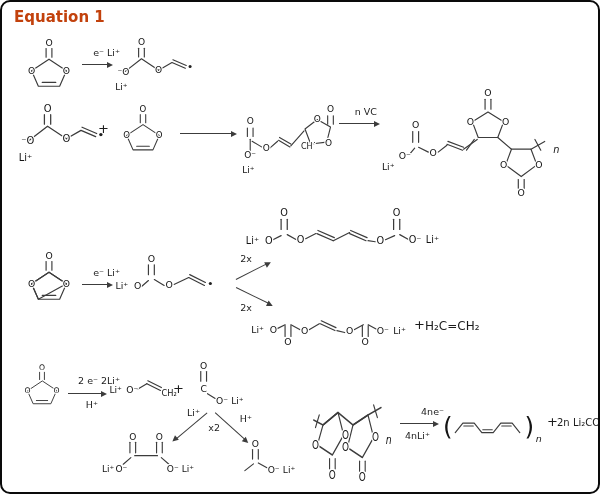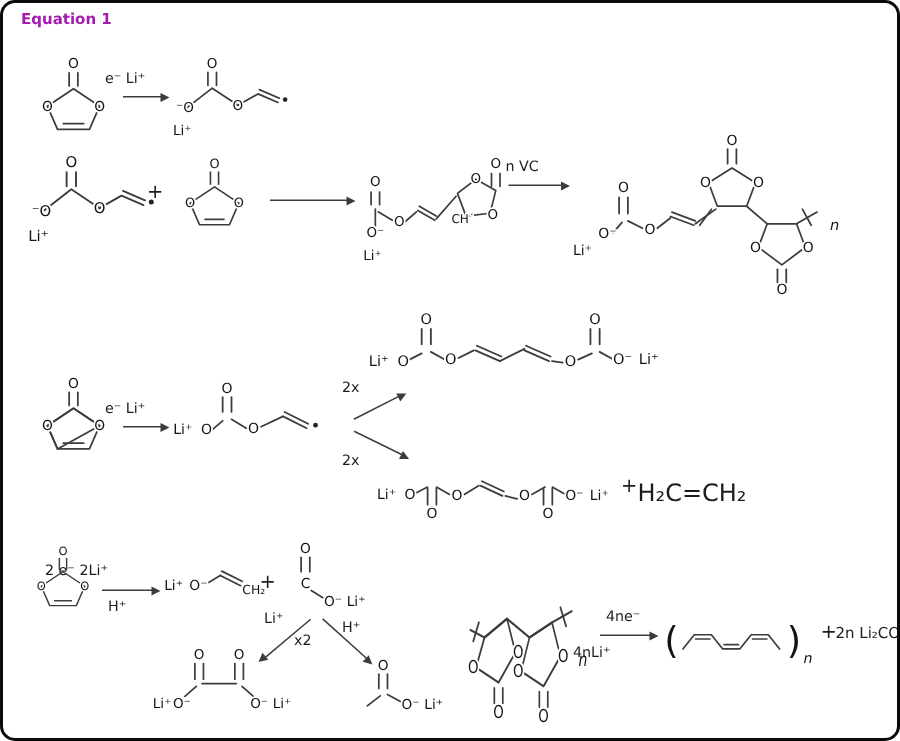--- a/index.html
+++ b/index.html
@@ -1,21 +1,21 @@
 <!DOCTYPE html>
 <html><head>
 <meta charset="utf-8">
 <style>
   * { box-sizing: border-box; }
   body { margin:0; background:#fff; font-family:"DejaVu Sans", sans-serif; }
   .canvas { position:relative; width:600px; height:494px; border:2px solid #0a0a0a; border-radius:10px; background:#fff; overflow:hidden; }
-  .eq-label { position:absolute; font-weight:bold; font-size:10px; color:#a21caf; white-space:nowrap; }
-  .cond { position:absolute; font-size:9.5px; color:#1c1c1c; text-align:left; white-space:nowrap; }
+  .eq-label { position:absolute; font-weight:bold; font-size:15px; color:#c2410c; white-space:nowrap; }
+  .cond { position:absolute; font-size:9.5px; color:#1c1c1c; text-align:right; white-space:nowrap; }
   .plus { position:absolute; font-size:13px; color:#1c1c1c; }
-  .formula { position:absolute; font-size:16px; color:#1c1c1c; white-space:nowrap; }
+  .formula { position:absolute; font-size:12px; color:#1c1c1c; white-space:nowrap; }
   .formula.small { font-size:10px; }
   .mol { position:absolute; overflow:visible; }
   .bond { stroke:#3c3c3c; stroke-width:1.2; fill:none; stroke-linecap:round; stroke-linejoin:round; }
   .at { font-family:"DejaVu Sans", sans-serif; font-size:9.5px; fill:#141414; text-anchor:middle;
         paint-order:stroke; stroke:#ffffff; stroke-width:2.4px; stroke-linejoin:round; }
   .at-sm { font-size:8.5px; }
   .paren { font-size:26px; stroke-width:0; }
   .n-lbl { font-size:10px; font-style:italic; }
   .rad-dot { fill:#222; stroke:none; }
   .arrow { position:absolute; height:1.4px; background:#3c3c3c; transform-origin:0 50%; }

